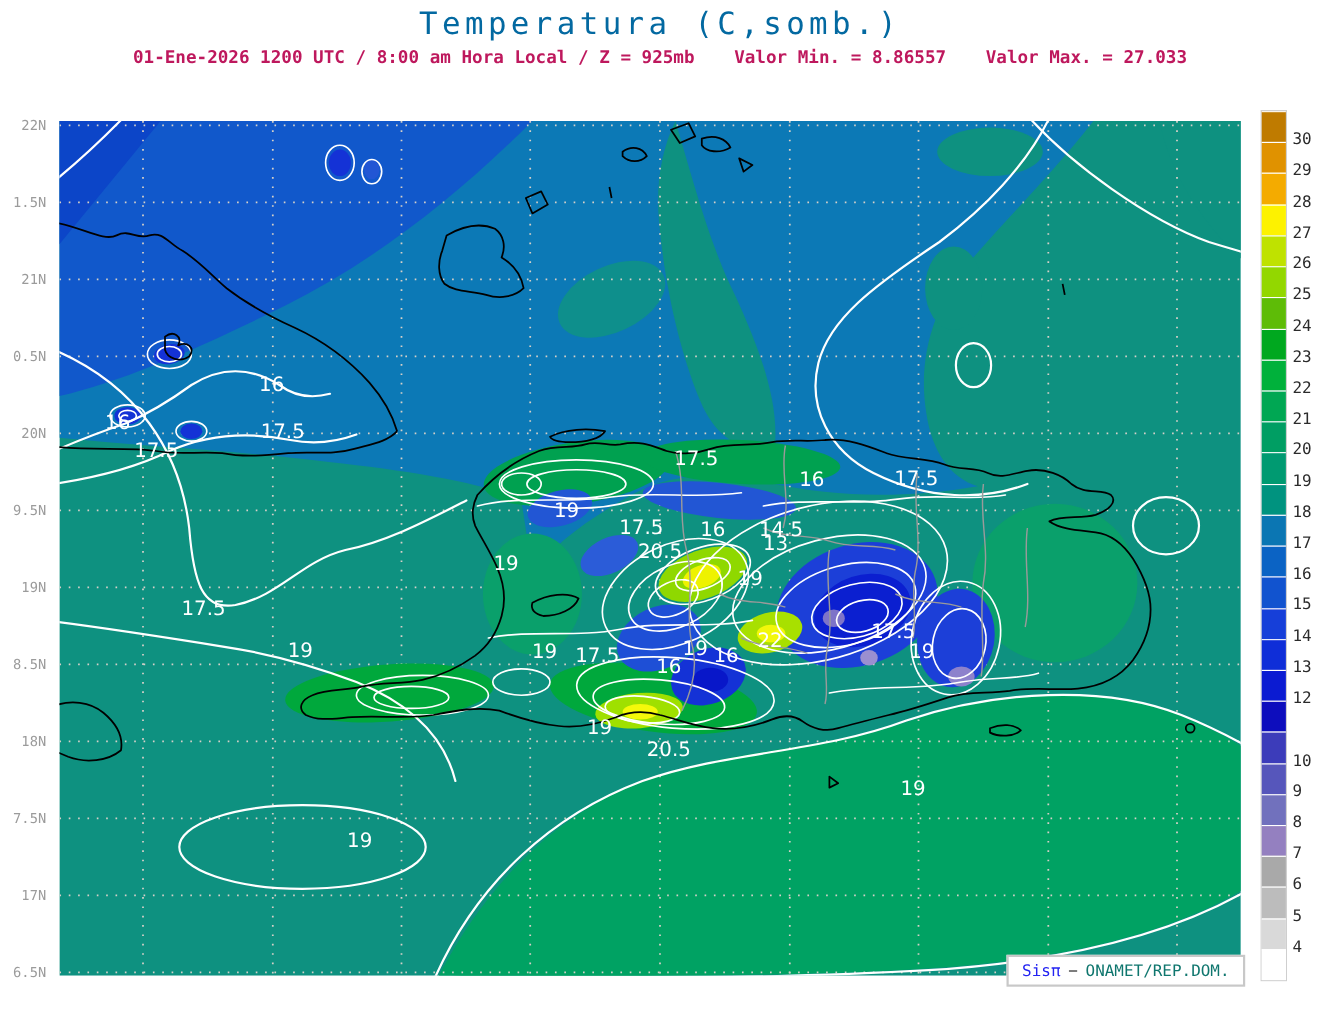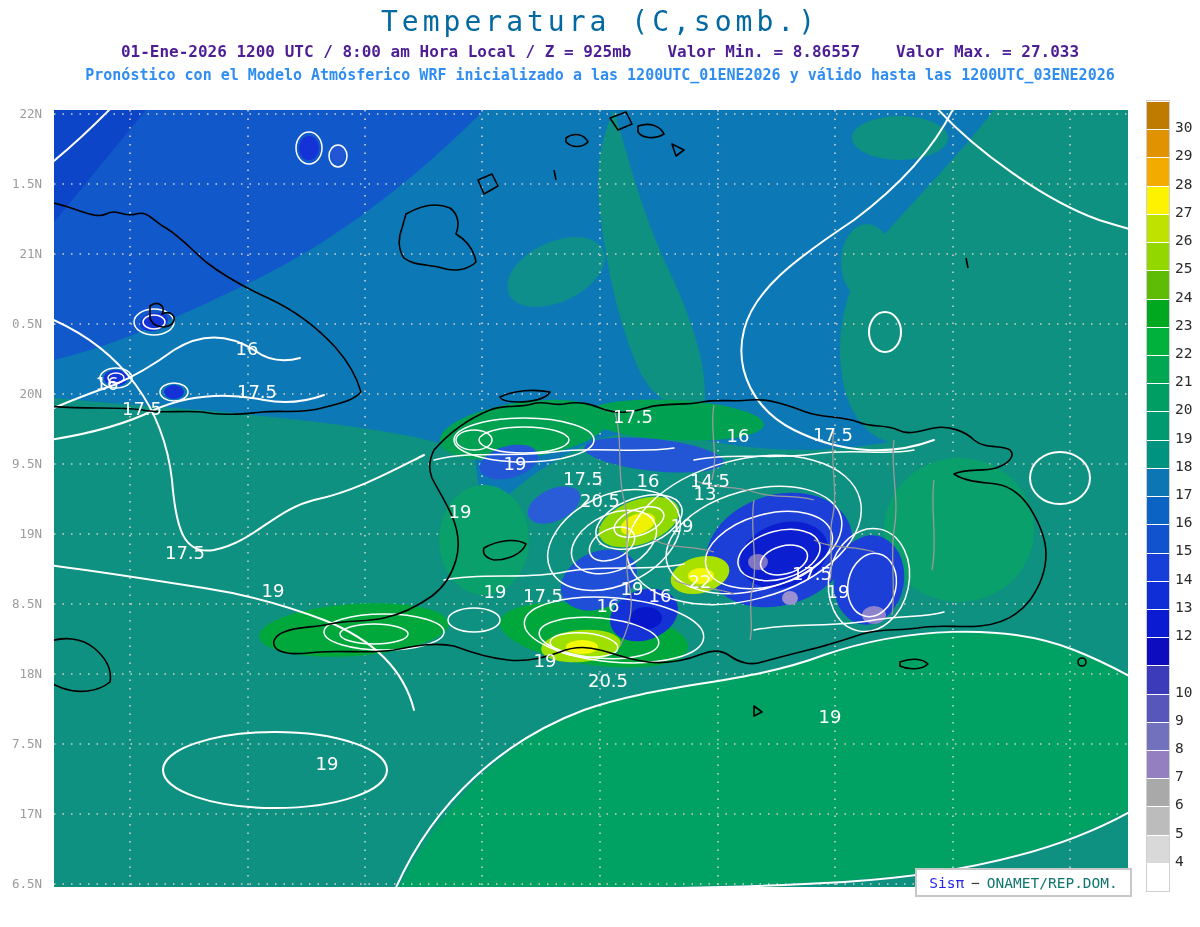--- a/index.html
+++ b/index.html
@@ -1,21 +1,21 @@
 <!DOCTYPE html>
 <html><head>
 <meta charset="utf-8">
 <style>
   html,body{margin:0;padding:0;background:#ffffff;}
   .page{position:relative;width:1200px;height:927px;background:#fff;overflow:hidden;
         font-family:"DejaVu Sans Mono","Liberation Mono",monospace;}
   .title{position:absolute;top:5px;left:0;width:100%;text-align:center;
          font-size:28px;letter-spacing:4px;color:#0369a1;}
   .sub1{position:absolute;top:42px;left:0;width:100%;display:flex;justify-content:center;
-        gap:36px;font-size:16px;font-weight:bold;color:#4c1d95;white-space:nowrap;}
+        gap:36px;font-size:16px;font-weight:bold;color:#be185d;white-space:nowrap;}
   .sub2{position:absolute;top:66px;left:0;width:100%;text-align:center;
         font-size:15px;font-weight:bold;color:#2f8df2;white-space:nowrap;}
   .map{position:absolute;left:54px;top:110px;width:1074px;height:777px;}
   .map svg{position:absolute;left:0;top:0;}
   .lat-axis{position:absolute;left:0;top:110px;width:50px;height:780px;}
   .lat-label{position:absolute;right:8px;font-size:12.5px;color:#9b9b9b;white-space:nowrap;}
   .lon-axis{position:absolute;left:54px;top:889px;width:1074px;height:30px;}
   .lon-label{position:absolute;width:48px;text-align:center;top:12px;font-size:12.5px;color:#9b9b9b;}
   .lon-tick{position:absolute;top:0;width:1px;height:7px;background:#b9b9b9;}
   .colorbar{position:absolute;left:1146px;top:100px;width:22px;height:790px;
@@ -39,21 +39,20 @@
 <div class="page">
 
   <div class="title">Temperatura (C,somb.)</div>
 
   <div class="sub1">
     <span>01-Ene-2026  1200 UTC / 8:00 am Hora Local / Z = 925mb</span>
     <span>Valor Min. = 8.86557</span>
     <span>Valor Max. = 27.033</span>
   </div>
 
-  <div class="sub2">Pronóstico con el Modelo Atmósferico WRF inicializado a las 1200UTC_01ENE2026 y válido hasta las  1200UTC_03ENE2026</div>
 
   <div class="map">
     <svg width="1074" height="777" viewBox="0 0 1074 777">
 
       <g>
         <rect x="0" y="0" width="1074" height="777" fill="#0e9180"></rect>
         <path d="M0,0 H940 C905,45 865,85 830,125 C795,165 780,215 788,265 C793,300 810,325 835,332
                  C760,345 700,340 650,330 C600,320 560,318 520,340 C480,362 450,385 430,410
                  L420,345 C390,330 320,318 245,310 C165,300 80,296 0,288 Z" fill="#0c79b6"></path>
         <path d="M560,0 C575,50 590,110 615,160 C640,215 655,260 650,300 C620,300 600,290 585,260

